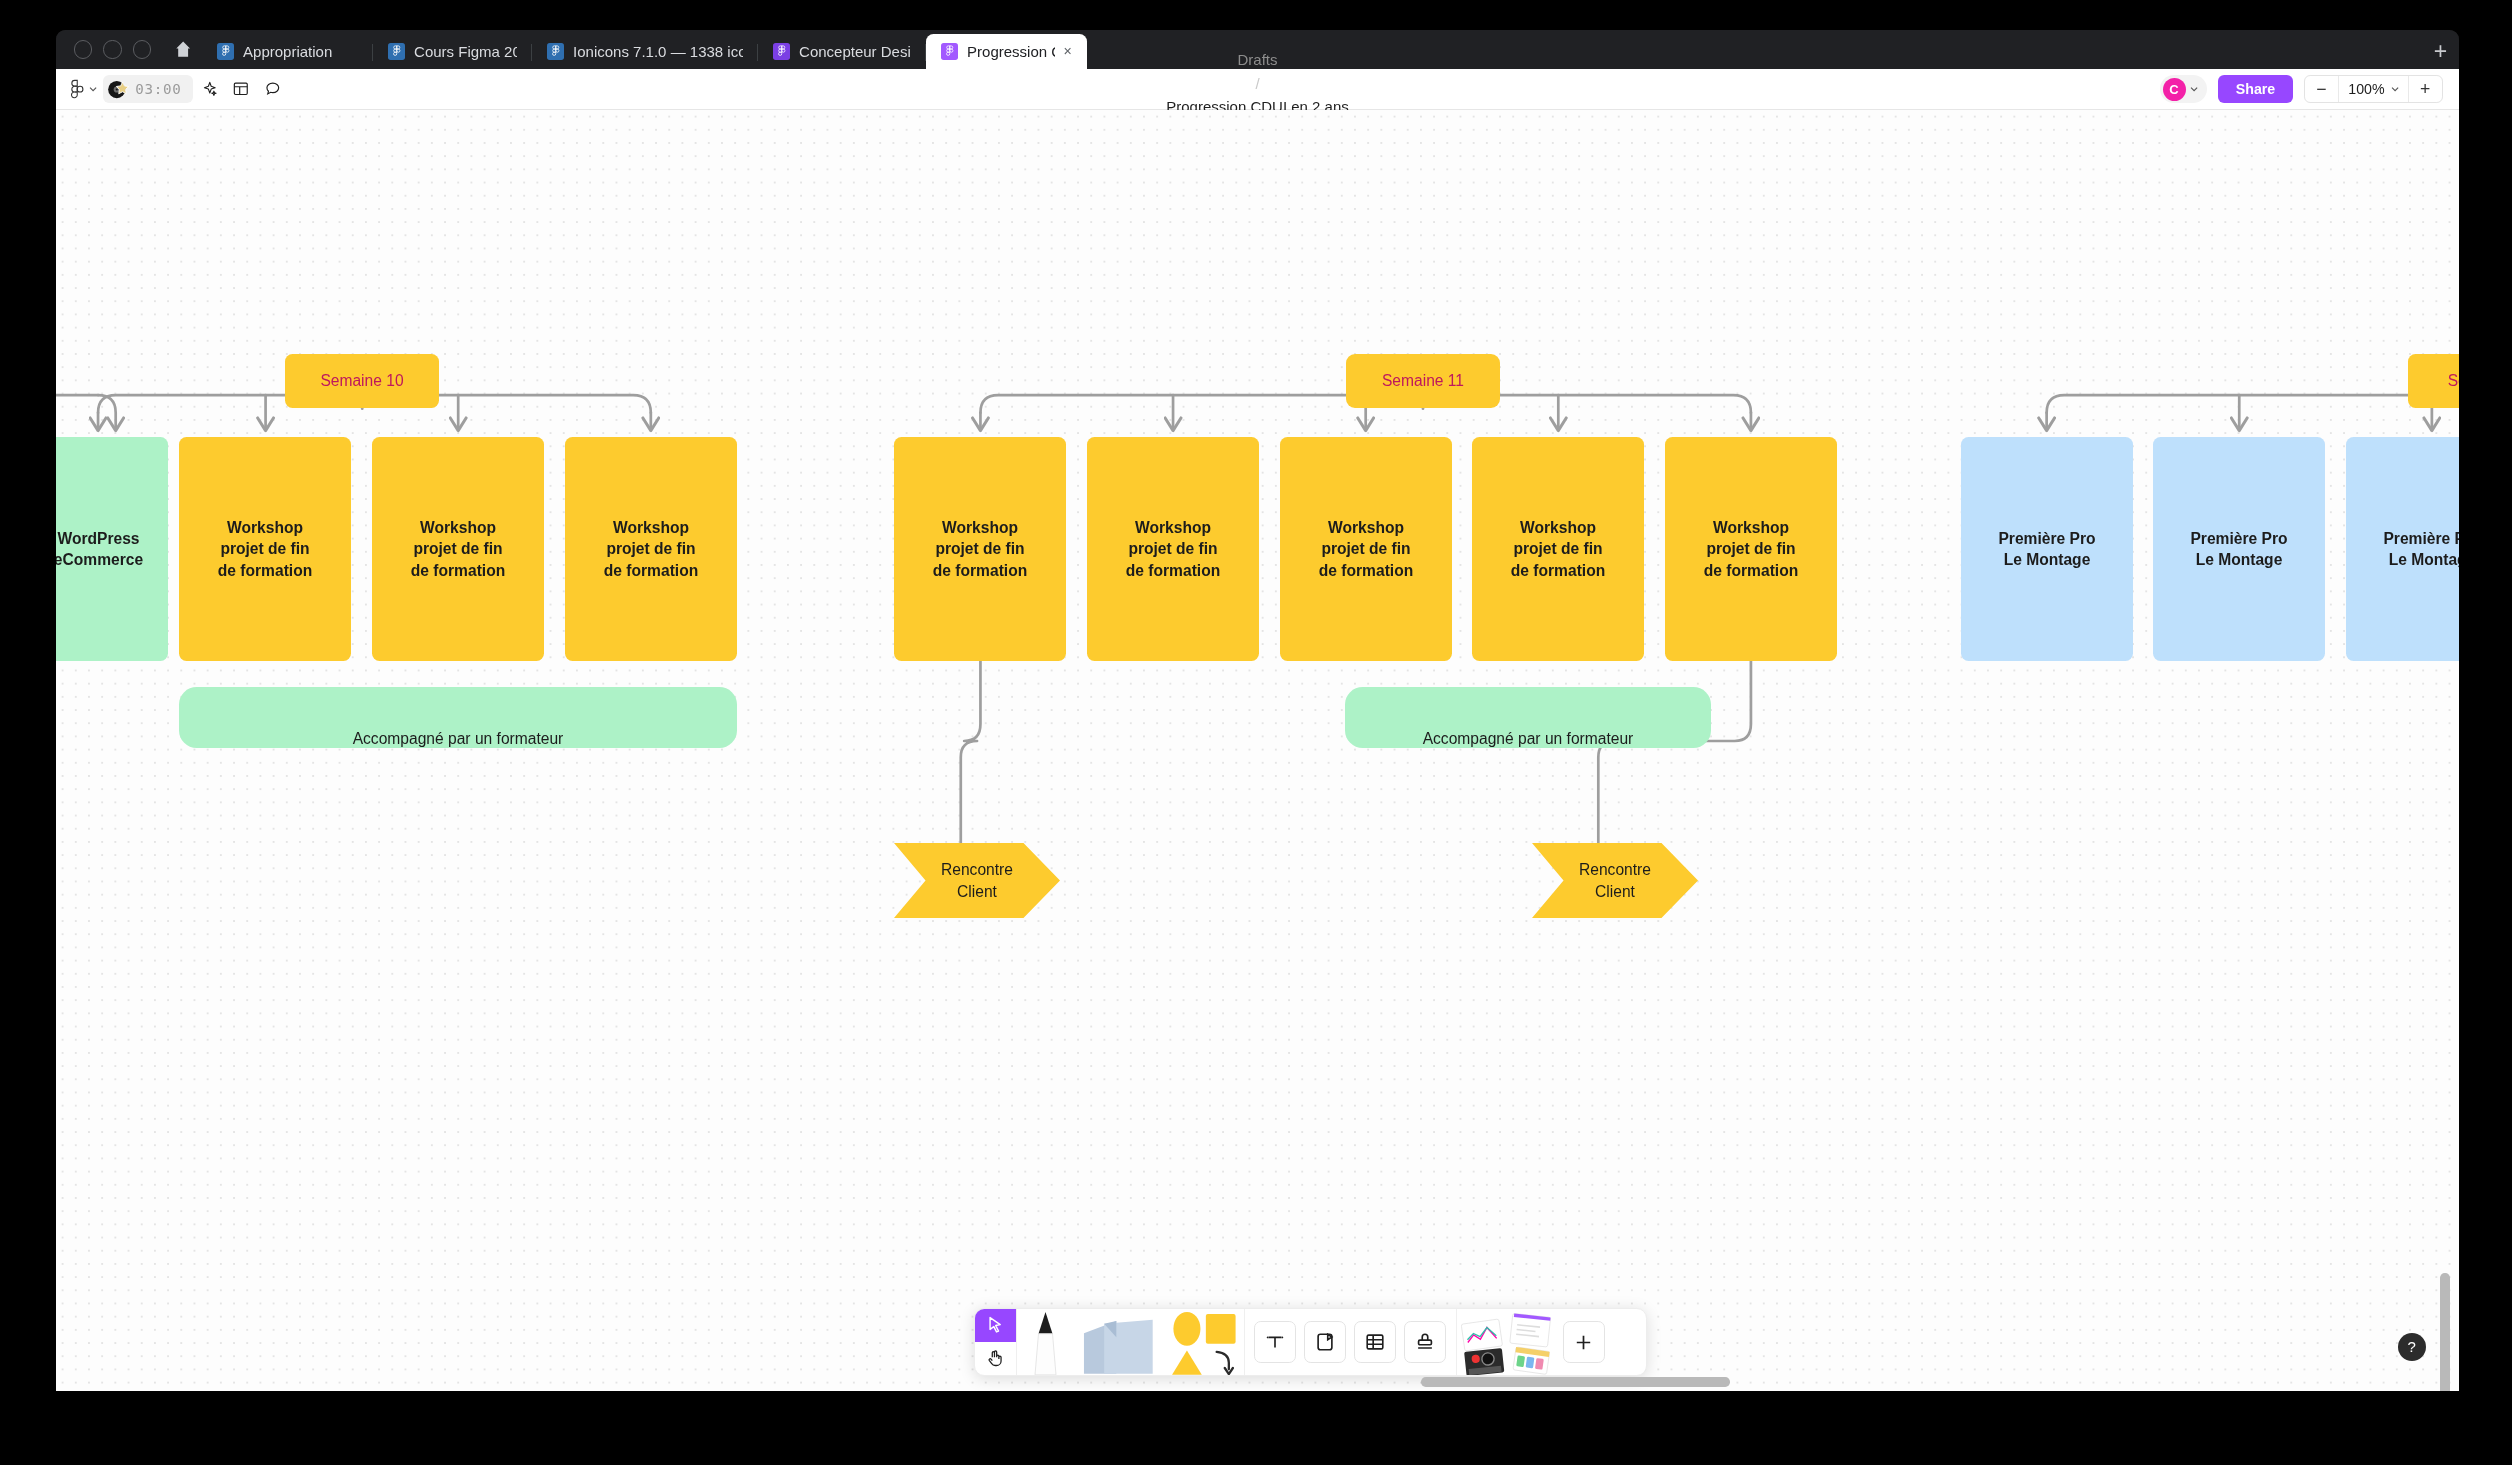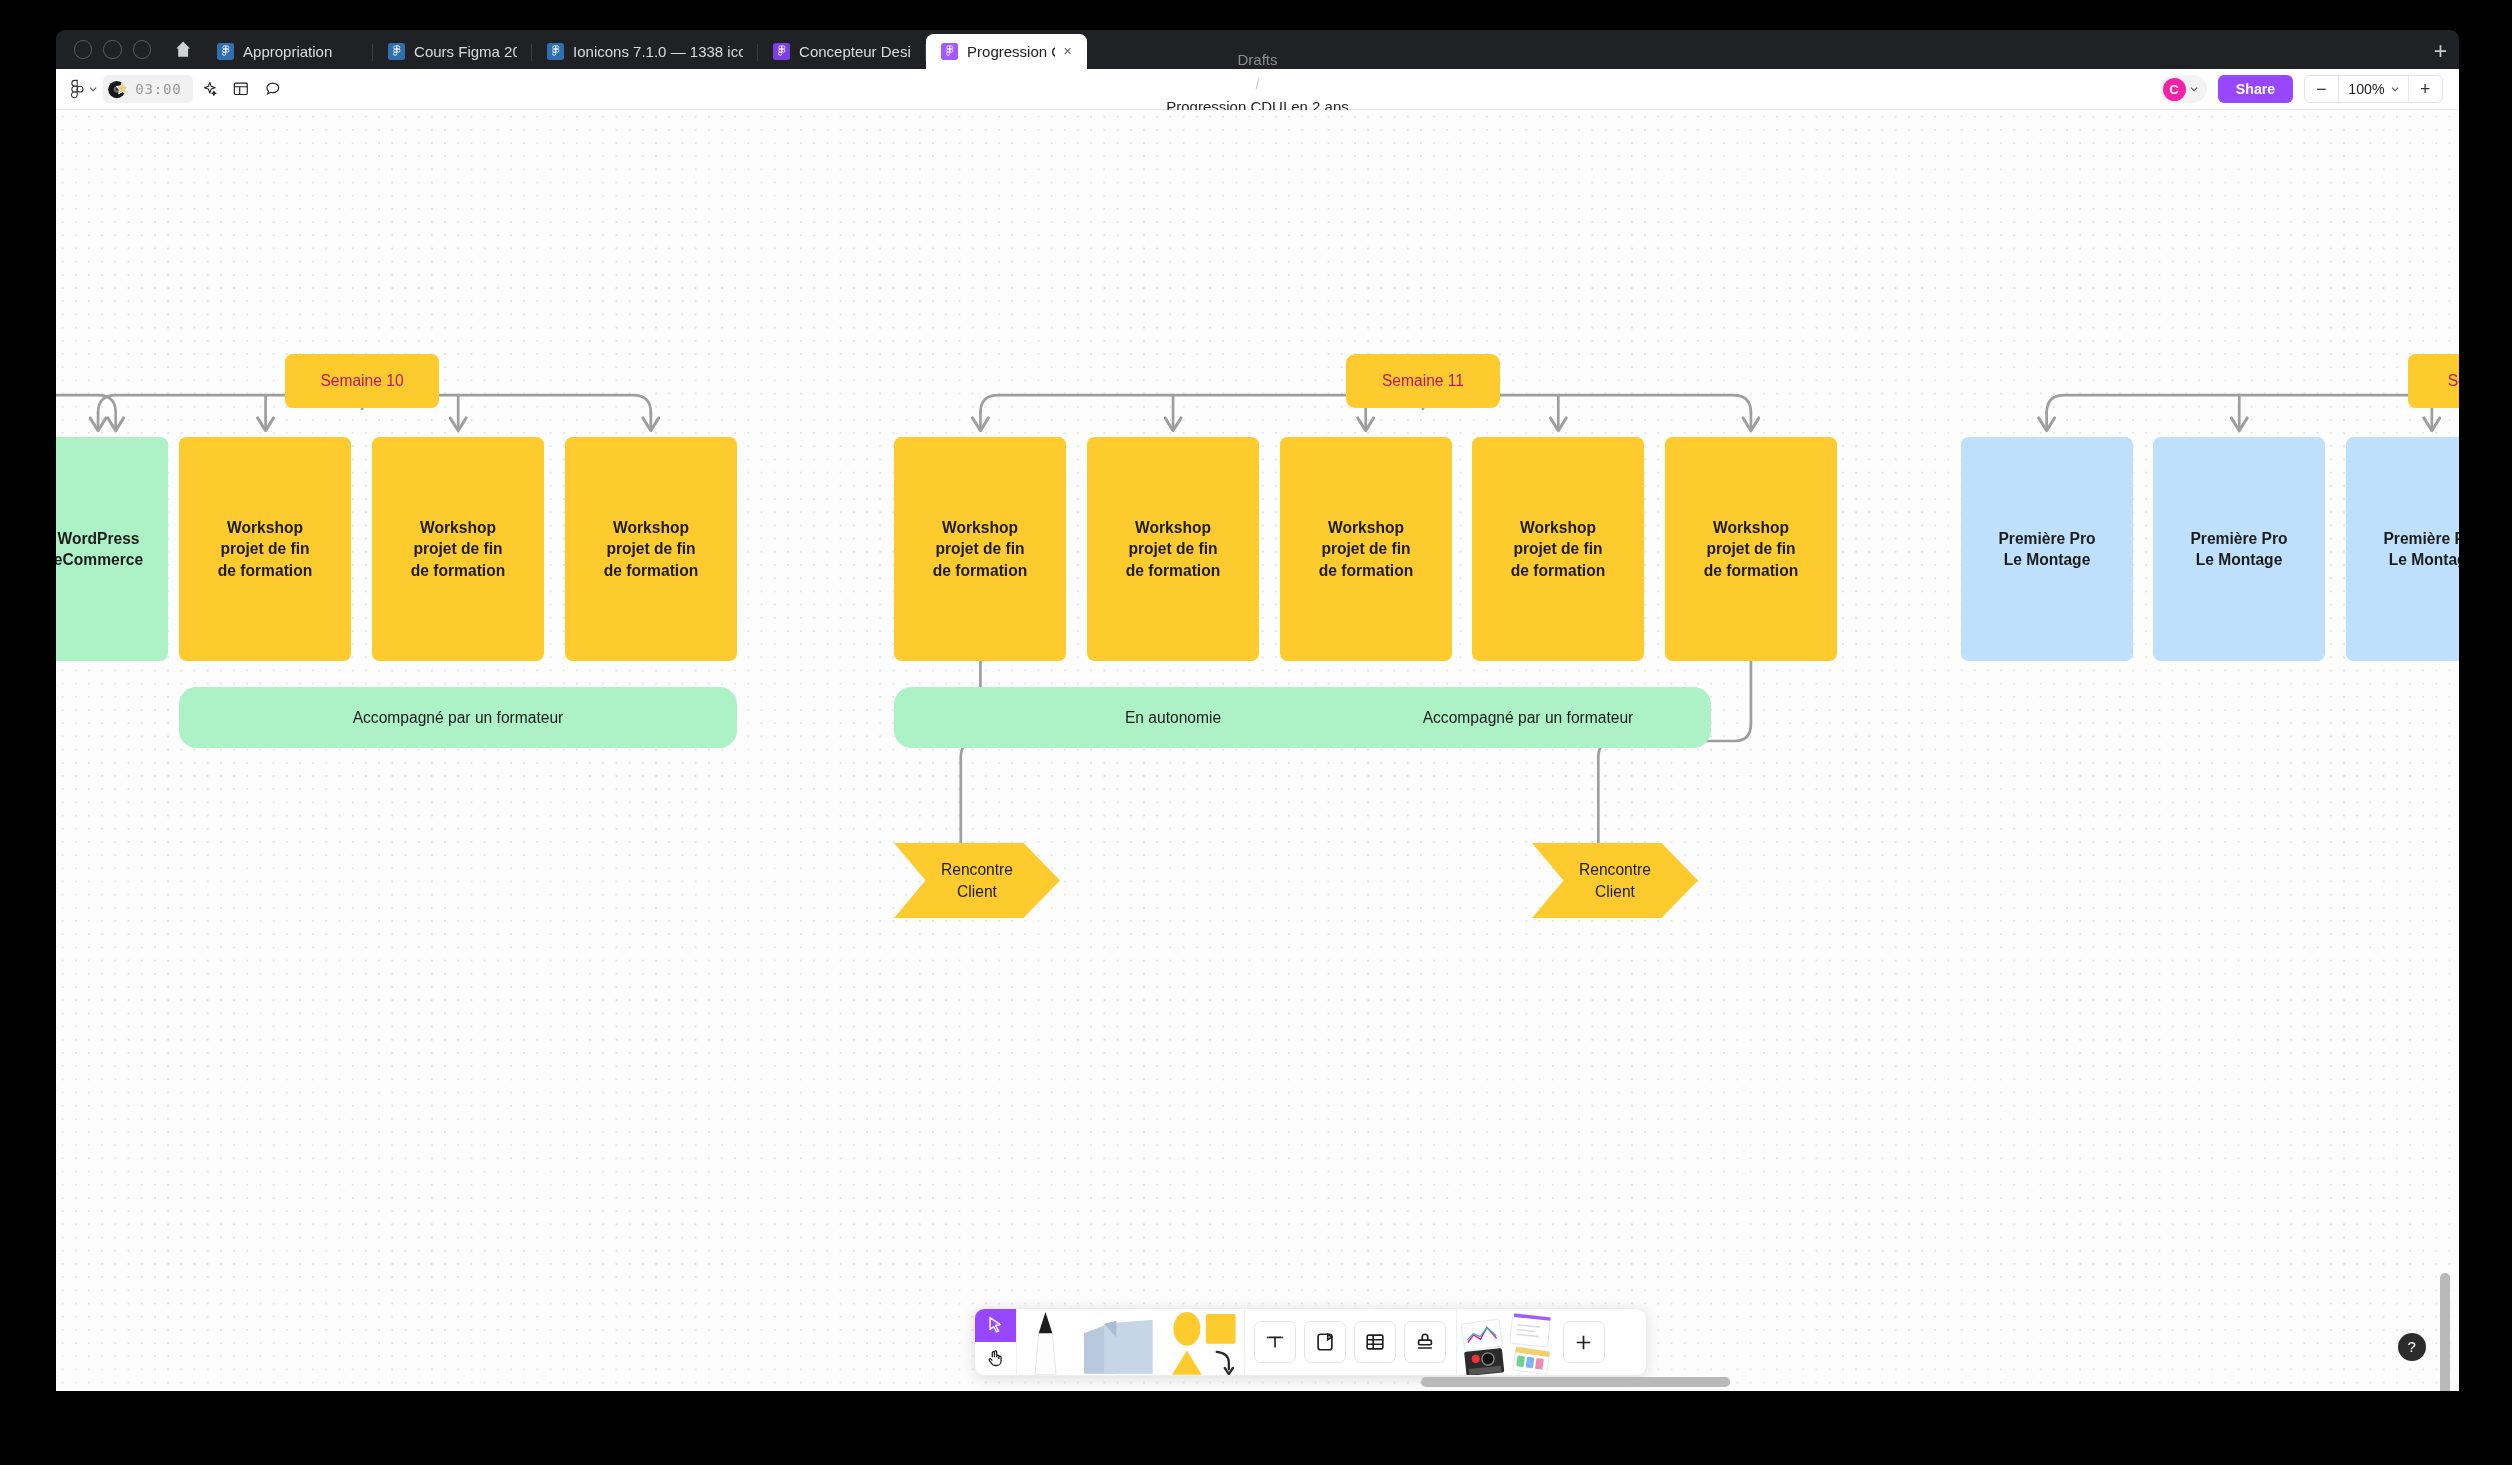--- a/index.html
+++ b/index.html
@@ -85,21 +85,21 @@
   .node { position:absolute; display:flex; align-items:center; justify-content:center; text-align:center; }
   .weekbox {
     border-radius:7.5px; background:#FDCB2E; color:#be185d;
     font-size:15.6px; font-weight:400;
   }
   .card { border-radius:7.5px; font-size:15.6px; font-weight:700; color:#1c1c1c; line-height:1.35; padding:0 6.8px; }
   .card .lines { display:block; }
   .card.yellow { background:#FDCB2E; }
   .card.green  { background:#ADF2C7; }
   .card.blue   { background:#BEE0FC; }
-  .pill { border-radius:17.6px; background:#ADF2C7; color:#1c1c1c; font-size:15.6px; font-weight:400; }
+  .pill { border-radius:17.6px; background:#ADF2C7; color:#1c1c1c; font-size:15.6px; font-weight:400;align-items:flex-end; }
   .chevshape {
     background:#FDCB2E; color:#1c1c1c; font-size:15.6px; font-weight:400; line-height:1.4;
     clip-path:polygon(0% 0%, 78% 0%, 100% 50%, 78% 100%, 0% 100%, 19% 50%);
   }
 
   
   #figtoolbar {
     position:absolute; left:918px; bottom:15px; width:673px; height:68px;
     background:#ffffff; border:0.7px solid #ededed; border-radius:10.2px;
     box-shadow:0 2.7px 15px rgba(0,0,0,.13);
@@ -337,23 +337,20 @@
           </div>
           <div class="node card blue" style="left: 2097px; top: 327px; width: 172px; height: 224px;">
             <span class="lines">Première Pro<br>Le Montage</span>
           </div>
           <div class="node card blue" style="left: 2290px; top: 327px; width: 172px; height: 224px;">
             <span class="lines">Première Pro<br>Le Montage</span>
           </div>
           <div class="node pill" style="left: 123px; top: 577px; width: 558px; height: 61px;">
             <span>Accompagné par un formateur</span>
           </div>
-          <div class="node pill" style="left: 838px; top: 577px; width: 558px; height: 61px;">
-            <span>En autonomie</span>
-          </div>
           <div class="node pill" style="left: 1289px; top: 577px; width: 366px; height: 61px;">
             <span>Accompagné par un formateur</span>
           </div>
           <div class="node chevshape" style="left: 838px; top: 733px; width: 166px; height: 75px;">
             <span>Rencontre<br>Client</span>
           </div>
           <div class="node chevshape" style="left: 1476px; top: 733px; width: 166px; height: 75px;">
             <span>Rencontre<br>Client</span>
           </div>
         </div>

